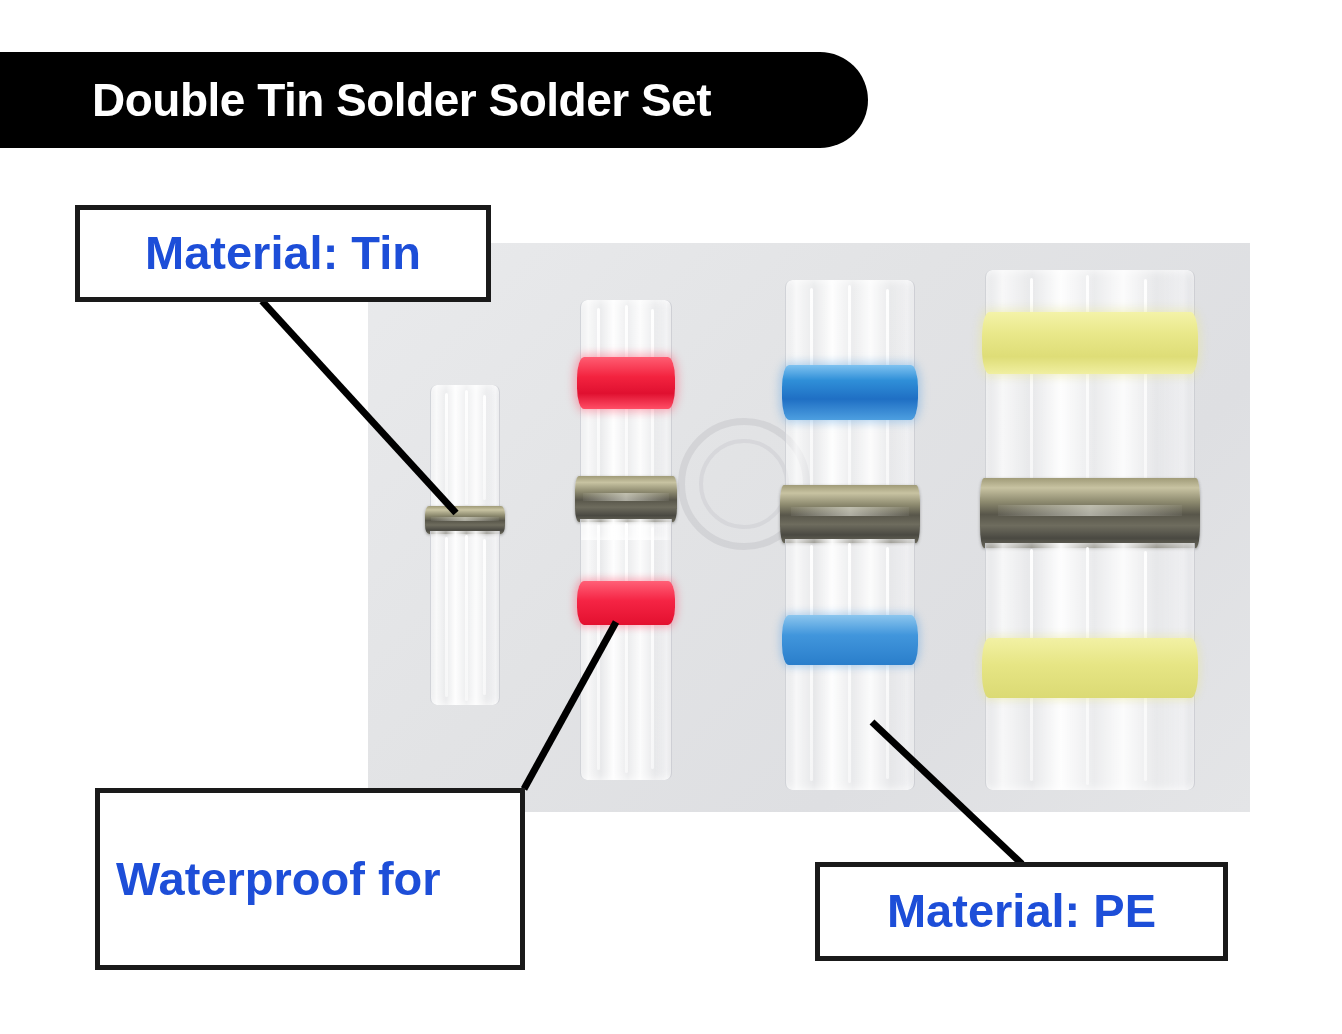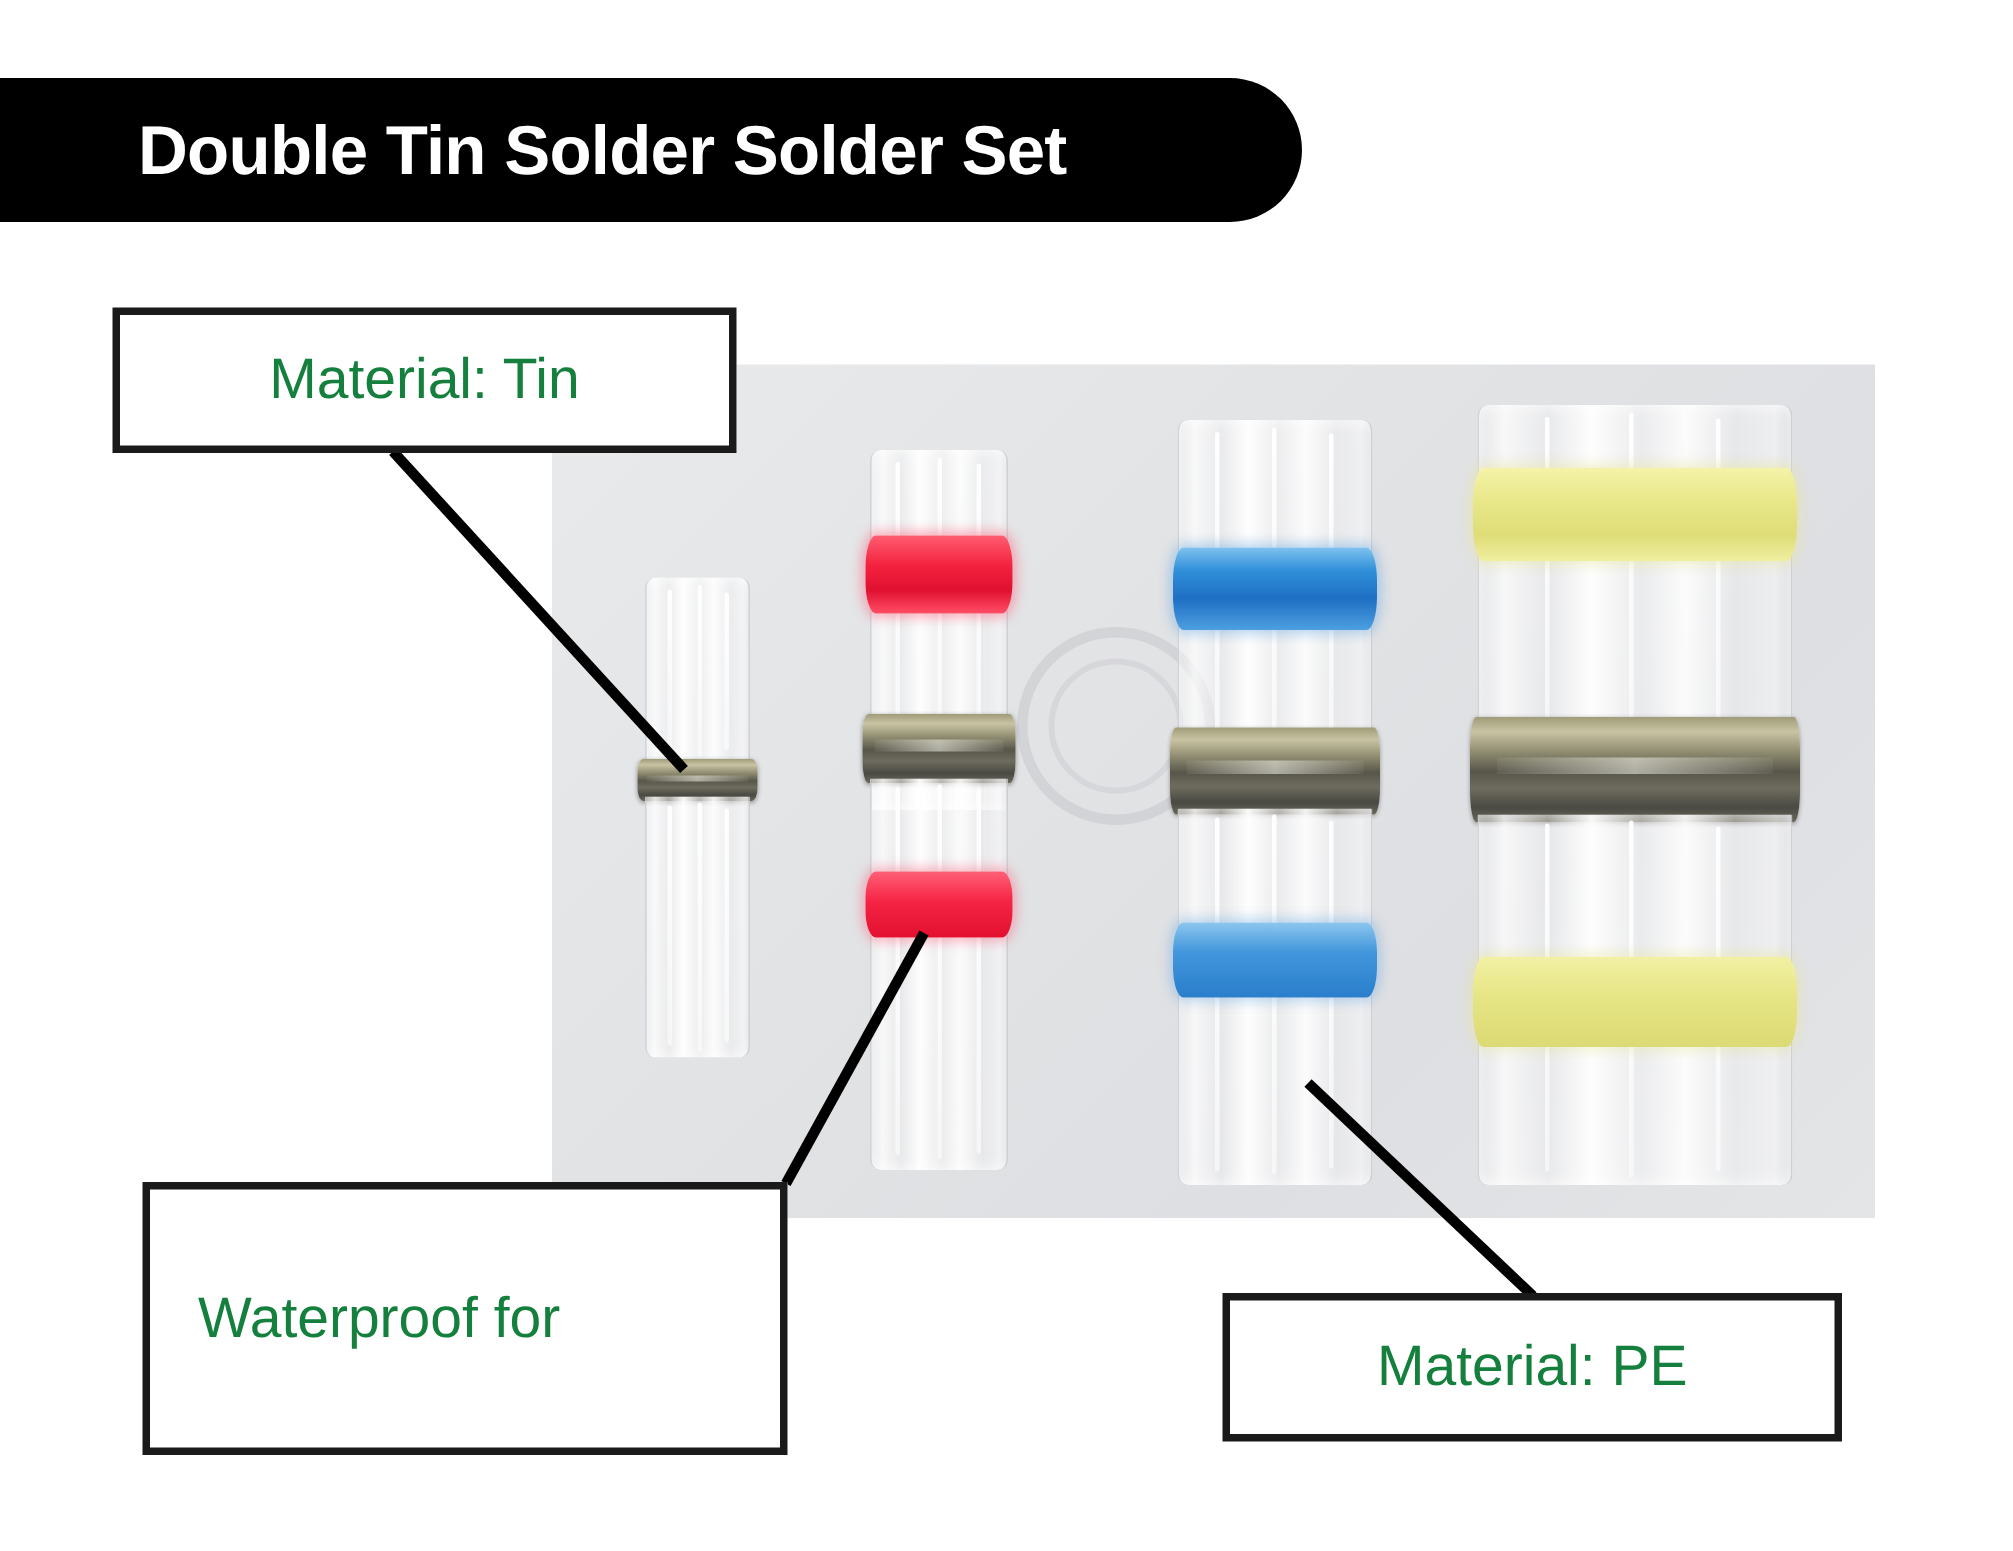--- a/index.html
+++ b/index.html
@@ -165,30 +165,30 @@
   .callout {
     position: absolute;
     background: #ffffff;
     border: 5px solid #1a1a1a;
     box-sizing: border-box;
     display: flex;
     align-items: center;
     z-index: 6;
   }
   .callout-text {
-    color: #15803d;
-    font-weight: normal;
-    font-size: 38px;
+    color: #1d4ed8;
+    font-weight: bold;
+    font-size: 47px;
     line-height: 1.12;
     font-family: "Liberation Sans", sans-serif;
   }
   #callout-tin     { left: 75px;  top: 205px; width: 416px; height: 97px; }
   #callout-tin .callout-text { margin: 0 auto; }
   #callout-water   { left: 95px;  top: 788px; width: 430px; height: 182px; }
-  #callout-water .callout-text { margin-left: 32px; }
+  #callout-water .callout-text { margin-left: 16px; }
   #callout-pe      { left: 815px; top: 862px; width: 413px; height: 99px; text-align: center; }
   #callout-pe .callout-text { margin: 0 auto; }
 
   
   #leaders {
     position: absolute;
     left: 0; top: 0;
     width: 1342px;
     height: 1034px;
     z-index: 5;

